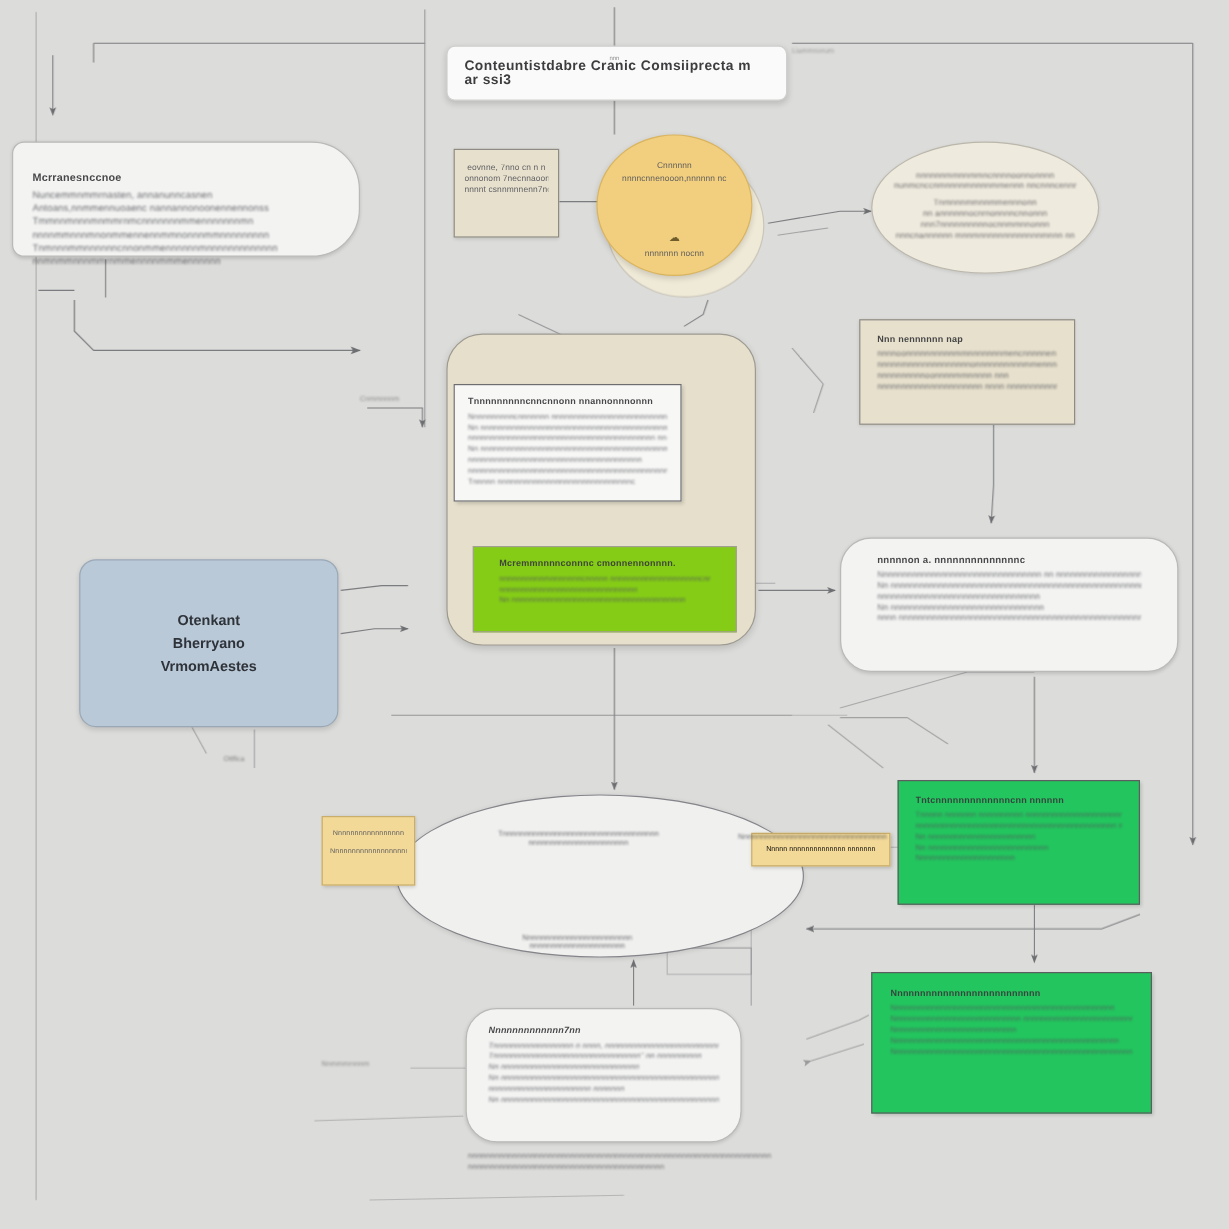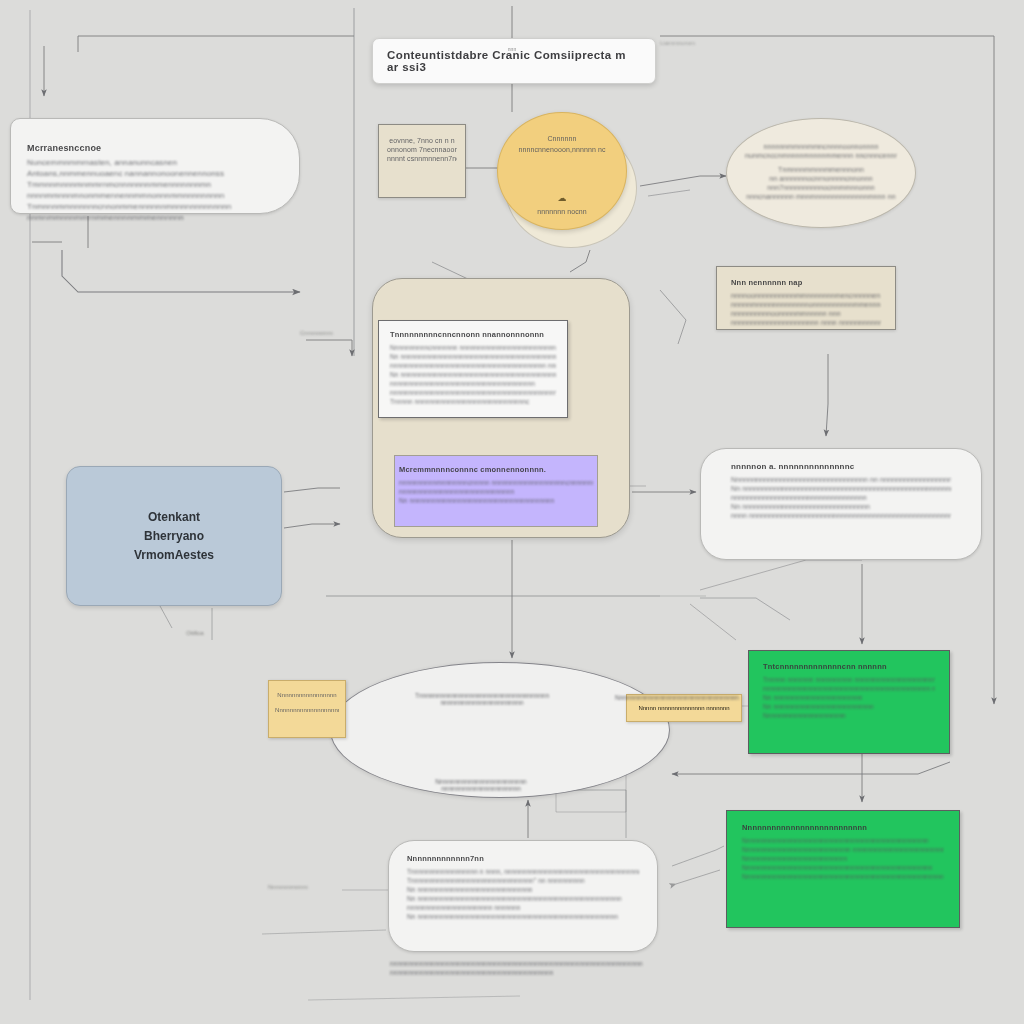--- a/index.html
+++ b/index.html
@@ -97,42 +97,42 @@
   }
 
   #node-right-ellipse{
     left:726px;top:118px;width:190px;height:110px;
     background:#efeade;border:1px solid #bbb7ab;
     box-shadow:0 1px 3px rgba(0,0,0,.1);
     padding:22px 18px 0;font-size:7px;text-align:center;
   }
 
   #node-right-beige{
-    left:716px;top:266px;width:180px;height:64px;
+    left:716px;top:266px;width:180px;height:88px;
     padding:11px 14px;font-size:7px;
   }
   #node-right-beige .nd-title{font-size:7.5px;}
 
   
   #node-center-panel{
     left:372px;top:278px;width:258px;height:260px;
     background:#e6dfcc;border:1px solid #9d9a90;border-radius:30px;
     box-shadow:0 2px 6px rgba(0,0,0,.14);
   }
   #node-center-card{
     left:378px;top:320px;width:190px;height:98px;
     background:#f7f7f6;border:1px solid #6d6d6f;
     box-shadow:2px 2px 3px rgba(0,0,0,.16);
     padding:9px 11px;font-size:6.5px;
   }
   #node-center-card .nd-title{font-size:7.5px;}
   #node-center-sub{
-    left:394px;top:455px;width:204px;height:72px;
-    background:#c4b5fd;border:1px solid #a39f92;
-    padding:9px 4px;font-size:6.5px;
+    left:394px;top:455px;width:220px;height:72px;
+    background:#84cc16;border:1px solid #a39f92;
+    padding:9px 21px;font-size:6.5px;
   }
   #node-center-sub .nd-title{font-size:7.5px;}
 
   #node-right-pill{
     left:700px;top:448px;width:282px;height:112px;
     padding:13px 30px;font-size:7px;
   }
   #node-right-pill .nd-title{font-size:8px;}
 
   #node-blue{
@@ -180,22 +180,22 @@
   }
   #node-br-top .nd-title{font-size:7.5px;}
 
   #node-br-bottom{
     left:726px;top:810px;width:234px;height:118px;
     padding:12px 15px;font-size:6.5px;
   }
   #node-br-bottom .nd-title{font-size:7.5px;}
 
   #node-bottom-pill{
-    left:388px;top:840px;width:270px;height:112px;
-    padding:13px 18px;font-size:6.5px;
+    left:388px;top:840px;width:230px;height:112px;
+    padding:13px 18px;font-size:6.5px;font-style:italic;
   }
   #node-bottom-pill .nd-title{font-size:7.5px;}
 
   #bottom-caption{
     position:absolute;left:390px;top:958px;width:270px;z-index:3;
     font-size:6.5px;color:#55565b;
   }
 
   #stray-left{
     position:absolute;left:300px;top:330px;width:64px;height:8px;z-index:3;

